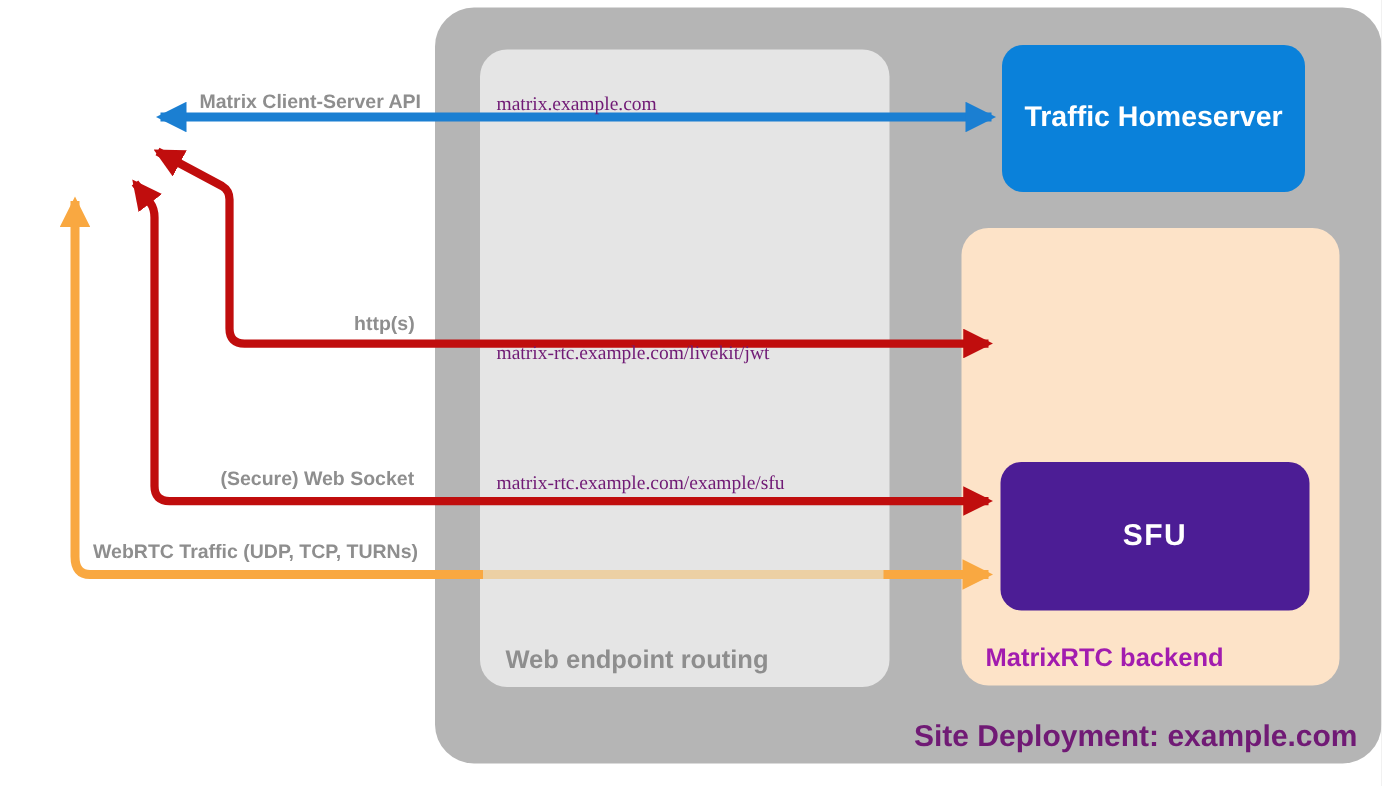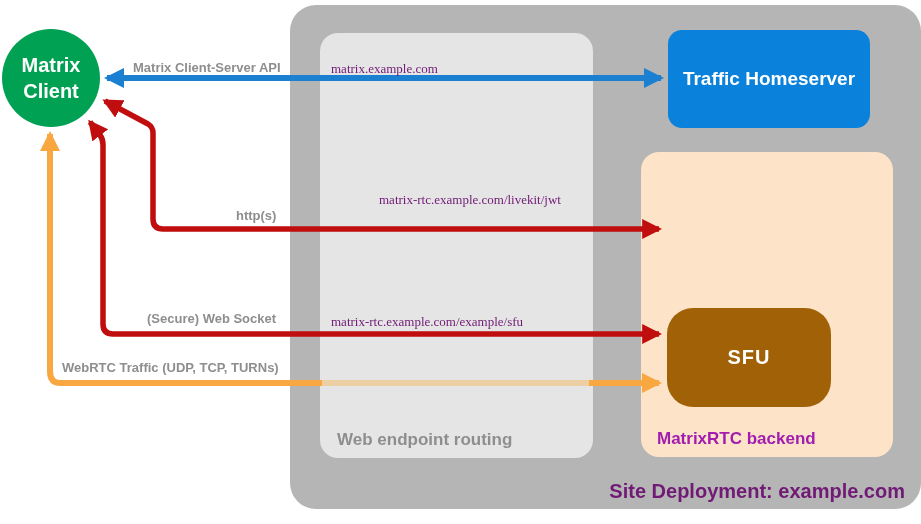--- a/index.html
+++ b/index.html
@@ -33,36 +33,36 @@
     color:#a21caf;font-size:17px;font-weight:bold;white-space:nowrap;
   }
   
   .node{
     position:absolute;display:flex;align-items:center;justify-content:center;
     text-align:center;color:#ffffff;font-weight:bold;z-index:3;
     border-radius:14px;
   }
   .homeserver{left:668px;top:30px;width:202px;height:98px;background:#0a81da;font-size:19px;}
   .auth{left:667px;top:178px;width:199px;height:99px;background:#c9100e;font-size:19px;line-height:24px;padding:0 28px;box-sizing:border-box;}
-  .sfu{left:667px;top:308px;width:164px;height:99px;background:#a16207;font-size:20px;letter-spacing:1px;border-radius:26px;}
+  .sfu{left:667px;top:308px;width:206px;height:99px;background:#4c1d95;font-size:20px;letter-spacing:1px;}
   .client{
     position:absolute;left:2px;top:29px;width:98px;height:98px;border-radius:50%;
     background:#00a152;display:flex;align-items:center;justify-content:center;
     text-align:center;color:#ffffff;font-weight:bold;font-size:20px;line-height:26px;
     z-index:3;padding:0 12px;box-sizing:border-box;
   }
   
   .arrows{position:absolute;left:0;top:0;width:921px;height:524px;z-index:4;pointer-events:none;}
   
   .endpoint{
     position:absolute;z-index:5;font-family:Liberation Serif, serif;
     font-size:13px;color:#701a75;white-space:nowrap;
   }
   .ep-1{left:331px;top:61px;}
-  .ep-2{left:331px;top:192px;margin-left:48px;}
+  .ep-2{left:331px;top:227px;}
   .ep-3{left:331px;top:314px;}
   .conn-label{
     position:absolute;z-index:5;font-size:13px;font-weight:bold;color:#8e8e8e;white-space:nowrap;
   }
   .cl-api{left:133px;top:60px;}
   .cl-http{left:236px;top:208px;}
   .cl-ws{left:147px;top:311px;}
   .cl-webrtc{left:62px;top:360px;}
 </style>
 </head>
@@ -77,21 +77,20 @@
   <div class="routing">
     <div class="routing-label">Web endpoint routing</div>
   </div>
 
   <div class="backend">
     <div class="backend-label">MatrixRTC backend</div>
   </div>
 
   <div class="node homeserver">Traffic Homeserver</div>
   <div class="node sfu">SFU</div>
-  <div class="client">Matrix Client</div>
 
   <svg class="arrows" viewBox="0 0 921 524" xmlns="http://www.w3.org/2000/svg">
     <defs>
       <marker id="ah-blue" viewBox="0 0 10 10" refX="8.5" refY="5" markerWidth="3.4" markerHeight="3.4" orient="auto-start-reverse">
         <path d="M0,0 L10,5 L0,10 z" fill="#1b7fd2"></path>
       </marker>
       <marker id="ah-red" viewBox="0 0 10 10" refX="8.5" refY="5" markerWidth="3.6" markerHeight="3.6" orient="auto-start-reverse">
         <path d="M0,0 L10,5 L0,10 z" fill="#c00d0d"></path>
       </marker>
       <marker id="ah-orange" viewBox="0 0 10 10" refX="8.5" refY="5" markerWidth="3.4" markerHeight="3.4" orient="auto-start-reverse">

